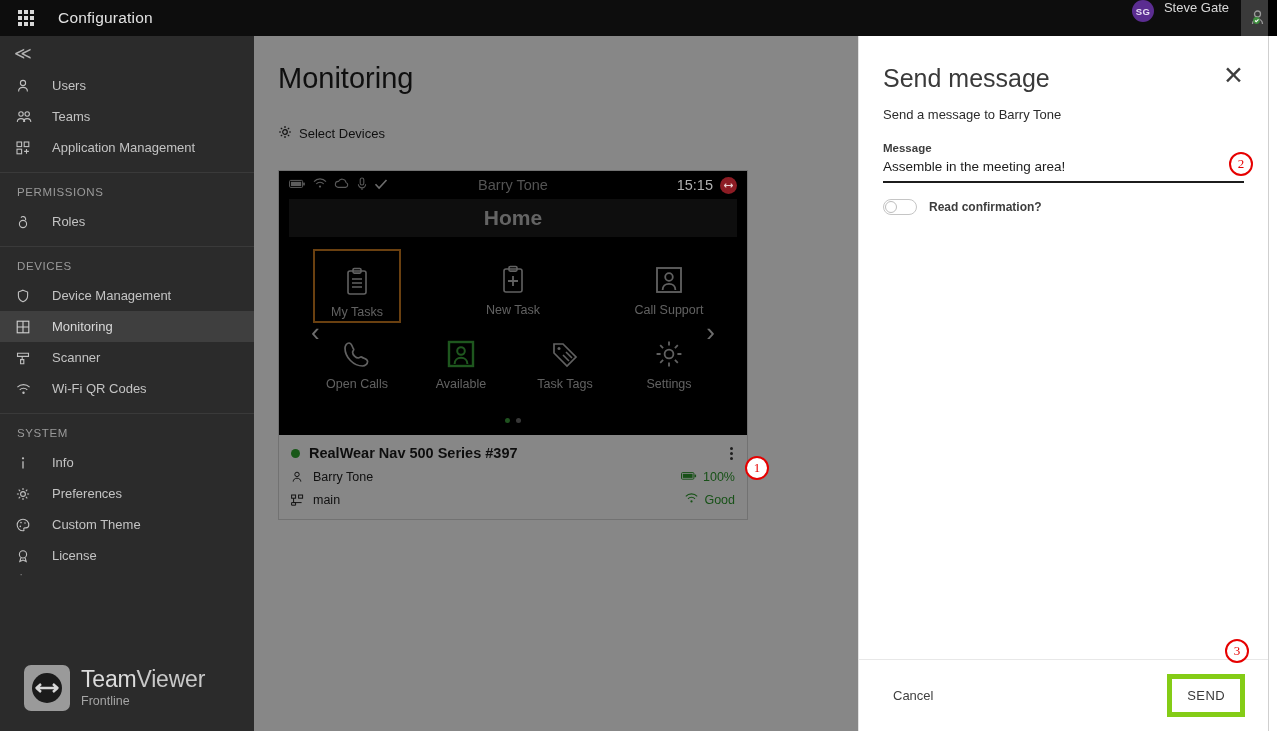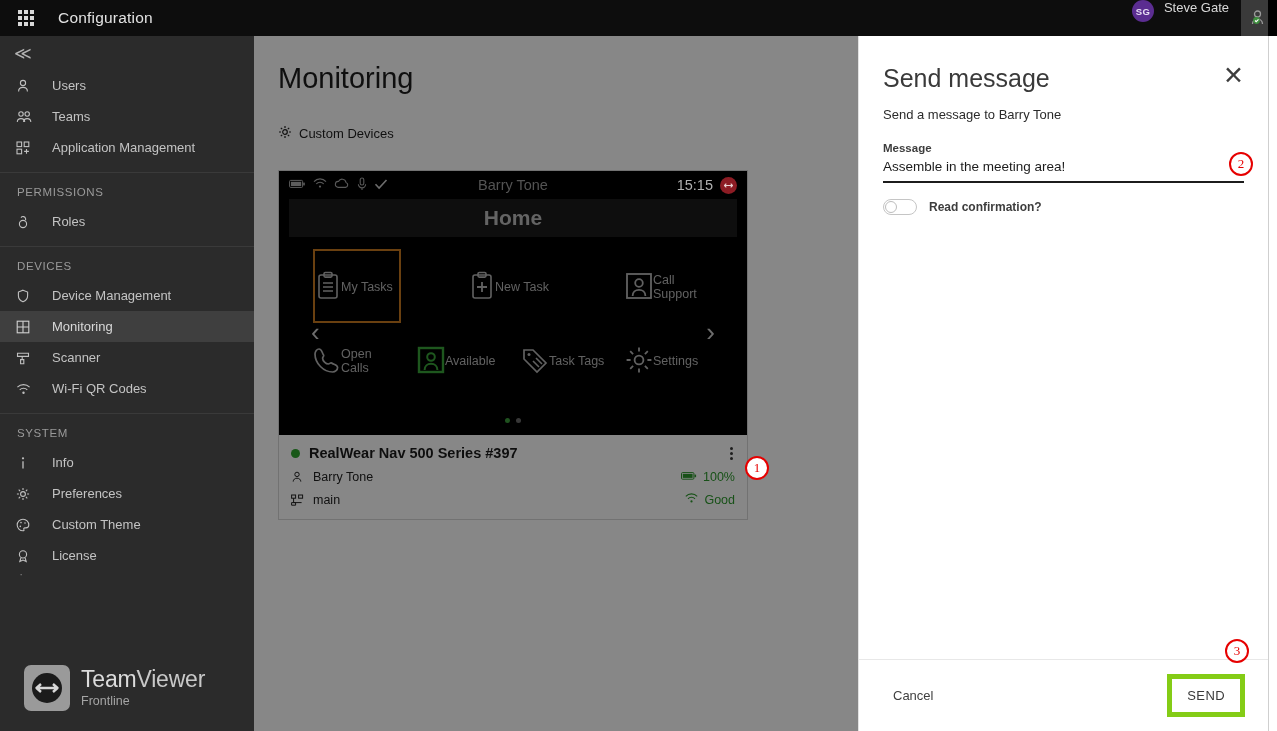--- a/index.html
+++ b/index.html
@@ -88,21 +88,21 @@
   .dev-status .dev-user { position: absolute; left: 0; right: 0; text-align: center; font-size: 14.5px; color: #9d9d9d; pointer-events: none; }
   .dev-status .right { margin-left: auto; display: flex; align-items: center; gap: 7px; z-index: 2; }
   .dev-time { font-size: 14.5px; color: #b0b0b0; }
   .tv-badge { width: 17px; height: 17px; border-radius: 50%; background: #8d1c24; display: flex; align-items: center; justify-content: center; }
   .dev-home {
     height: 38px; background: #1c1c1c; display: flex; align-items: center; justify-content: center;
     color: #bdbdbd; font-size: 21px; font-weight: bold; margin: 0 10px; text-align: right;
   }
   .dev-grid { padding: 12px 34px 0 34px; }
   .dev-row { display: flex; justify-content: space-between; }
-  .dev-tile { width: 88px; height: 74px; display: flex; flex-direction: row; align-items: center; justify-content: flex-start; padding-top: 0; }
+  .dev-tile { width: 88px; height: 74px; display: flex; flex-direction: column; align-items: center; justify-content: flex-start; padding-top: 10px; }
   .dev-tile .ic { height: 42px; display: flex; align-items: center; justify-content: center; }
   .dev-tile .tl { font-size: 12.5px; color: #b8b8b8; margin-top: 2px; }
   .dev-tile.sel-orange { border: 2px solid #c8791f; }
   .nav-arrow { position: absolute; top: 148px; color: #cfcfcf; font-size: 26px; line-height: 1; }
   .nav-arrow.l { left: 32px; }
   .nav-arrow.r { right: 32px; }
   .dev-dots { position: absolute; bottom: 12px; left: 0; right: 0; display: flex; justify-content: center; gap: 6px; }
   .dev-dots i { width: 5px; height: 5px; border-radius: 50%; background: #6b6b6b; display: block; }
   .dev-dots i.on { background: #3b9c3b; }
 
@@ -355,21 +355,21 @@
     <div class="main-inner">
       <div class="page-title">Monitoring</div>
 
       <div class="select-devices">
         <span>
           <svg width="14" height="14" viewBox="0 0 14 14">
               <circle cx="7" cy="7" r="2.3" fill="none" stroke="#1f1f1f" stroke-width="1.2"></circle>
               <path d="M7 1v2M7 11v2M1 7h2M11 7h2M2.8 2.8l1.4 1.4M9.8 9.8l1.4 1.4M11.2 2.8L9.8 4.2M4.2 9.8l-1.4 1.4" stroke="#1f1f1f" stroke-width="1.2"></path>
             </svg>
         </span>
-        <span class="lbl">Custom Devices</span>
+        <span class="lbl">Select Devices</span>
       </div>
 
       <div class="device-card">
         <div class="device-screen">
 
           <div class="dev-status">
             <div class="icons">
               <span>
                 <svg width="17" height="10" viewBox="0 0 17 10">
                     <rect x="0.6" y="1.4" width="13" height="7" rx="1" fill="none" stroke="#b0b0b0" stroke-width="1"></rect>

